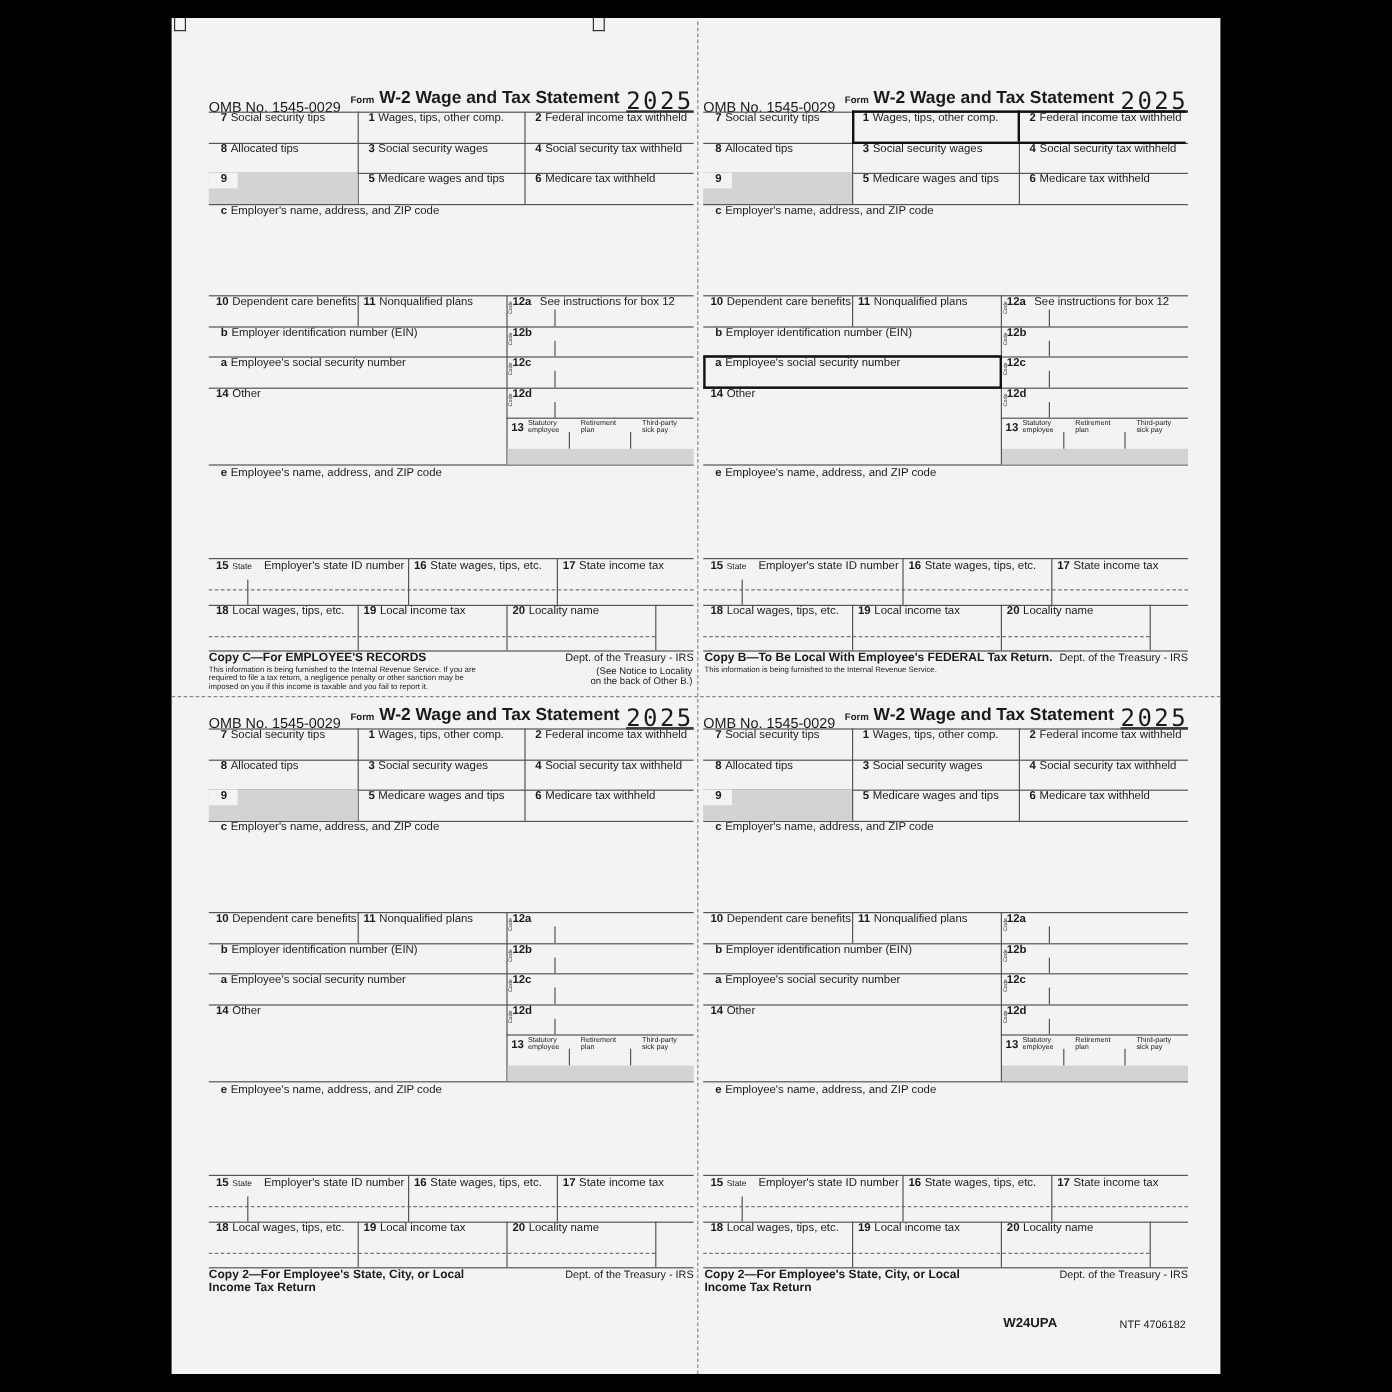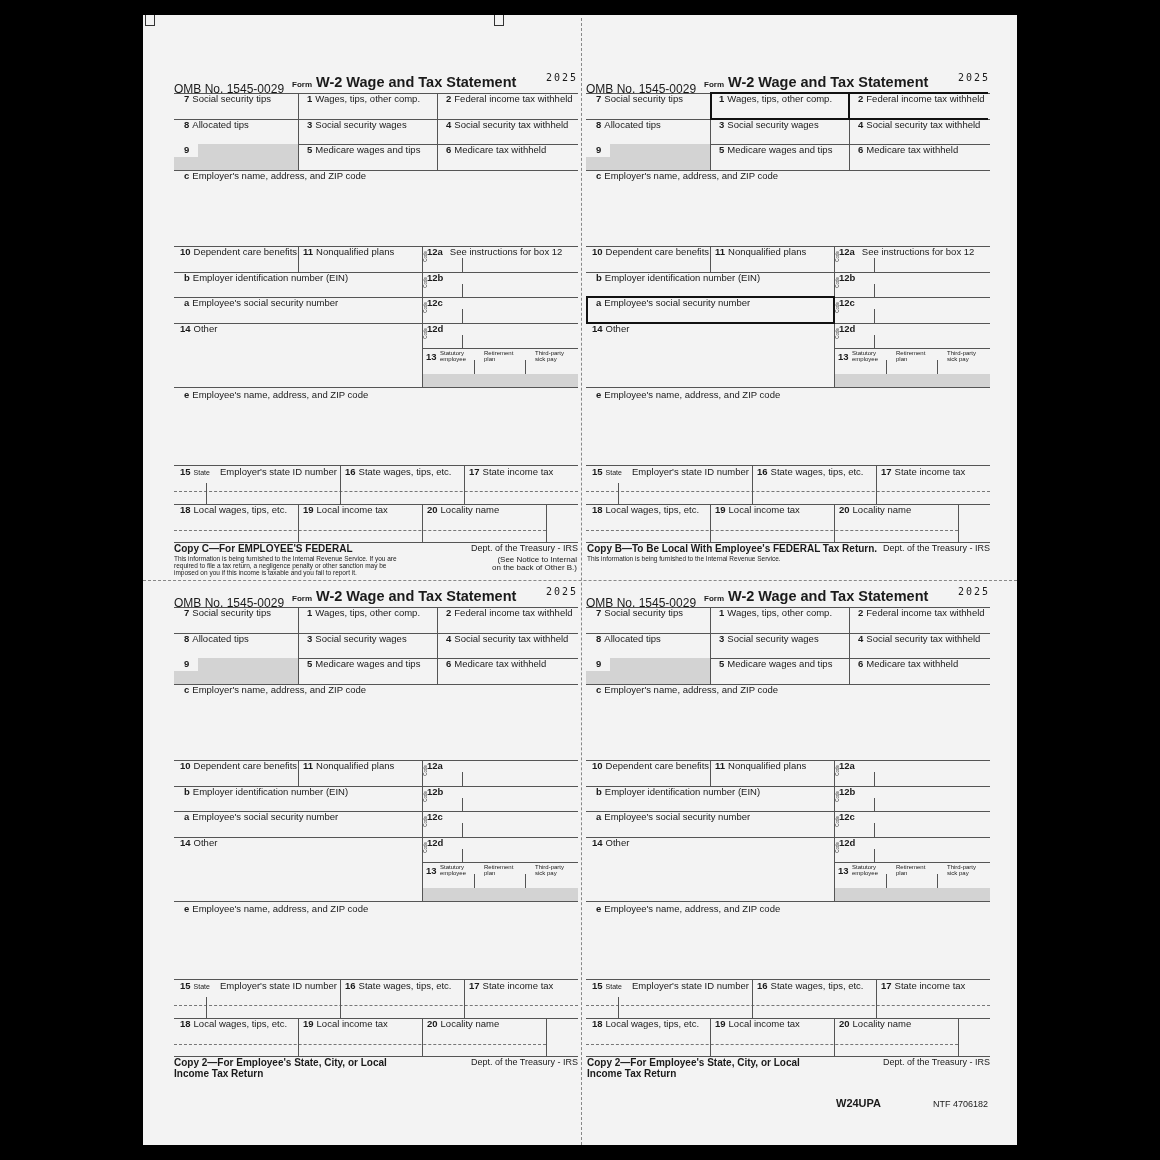--- a/index.html
+++ b/index.html
@@ -16,21 +16,21 @@
   .vl { position:absolute; width:0; border-left:1px solid #555; }
   .dash { position:absolute; height:0; border-top:1px dashed #777; }
   .lbl { position:absolute; font-size:9.5px; white-space:nowrap; }
   .lbl b { font-weight:bold; margin-right:3px; }
   .small { font-size:6px; line-height:6px; }
   .code { position:absolute; font-size:4.5px; line-height:4.5px; width:5px; writing-mode:vertical-rl; transform:rotate(180deg); color:#333; }
   .shade { position:absolute; background:#d3d3d3; }
   .omb { position:absolute; font-size:12px; top:4px; left:0;text-align:center; }
   .title { position:absolute; top:-4px; left:118px; font-size:14.5px; font-weight:bold; white-space:nowrap; }
   .title .formword { font-size:8px; font-weight:bold; margin-right:4px; }
-  .year { position:absolute; top:-6px; right:0; font-size:10px; letter-spacing:2px; font-family:"DejaVu Sans Mono", monospace; }
+  .year { position:absolute; top:-6px; right:0; font-size:20px; letter-spacing:2px; font-family:"DejaVu Sans Mono", monospace;text-decoration:underline; }
   .thick { position:absolute; border:2px solid #111; }
   .copytitle { position:absolute; font-size:10px; font-weight:bold; white-space:nowrap; line-height:11px; }
   .fine { position:absolute; font-size:6.5px; line-height:7px; white-space:nowrap; }
   .dept { position:absolute; font-size:9px; right:0; white-space:nowrap; }
   .footcode { position:absolute; font-size:11px; font-weight:bold; }
   .footntf { position:absolute; font-size:9px; }
 </style>
 </head>
 <body>
 
@@ -378,25 +378,25 @@
   <div class="lbl" style="left:46px;top:388px;"><span>Employer's state ID number</span></div>
   <div class="lbl" style="left:171px;top:388px;"><b>16</b><span>State wages, tips, etc.</span></div>
   <div class="lbl" style="left:295px;top:388px;"><b>17</b><span>State income tax</span></div>
   <div class="lbl" style="left:6px;top:426px;"><b>18</b><span>Local wages, tips, etc.</span></div>
   <div class="lbl" style="left:129px;top:426px;"><b>19</b><span>Local income tax</span></div>
   <div class="lbl" style="left:253px;top:426px;"><b>20</b><span>Locality name</span></div>
 
   <div class="dept" style="top:465px;">Dept. of the Treasury - IRS</div>
 </div>
 
-<div class="copytitle" style="left:174px;top:543px;">Copy C—For EMPLOYEE'S FEDERAL</div>
+<div class="copytitle" style="left:174px;top:543px;">Copy C—For EMPLOYEE'S RECORDS</div>
 <div class="fine" style="left:174px;top:555px;">This information is being furnished to the Internal Revenue Service. If you are</div>
 <div class="fine" style="left:174px;top:562px;">required to file a tax return, a negligence penalty or other sanction may be</div>
 <div class="fine" style="left:174px;top:569px;">imposed on you if this income is taxable and you fail to report it.</div>
-<div class="fine" style="right:583px;top:556px;font-size:8px;line-height:8px;">(See Notice to Internal</div>
+<div class="fine" style="right:583px;top:556px;font-size:8px;line-height:8px;">(See Notice to Locality</div>
 <div class="fine" style="right:583px;top:564px;font-size:8px;line-height:8px;">on the back of Other B.)</div>
 
 <div class="copytitle" style="left:587px;top:543px;">Copy B—To Be Local With Employee's FEDERAL Tax Return.</div>
 <div class="fine" style="left:587px;top:555px;">This information is being furnished to the Internal Revenue Service.</div>
 
 <div class="copytitle" style="left:174px;top:1057px;">Copy 2—For Employee's State, City, or Local</div>
 <div class="copytitle" style="left:174px;top:1068px;">Income Tax Return</div>
 <div class="copytitle" style="left:587px;top:1057px;">Copy 2—For Employee's State, City, or Local</div>
 <div class="copytitle" style="left:587px;top:1068px;">Income Tax Return</div>
 

